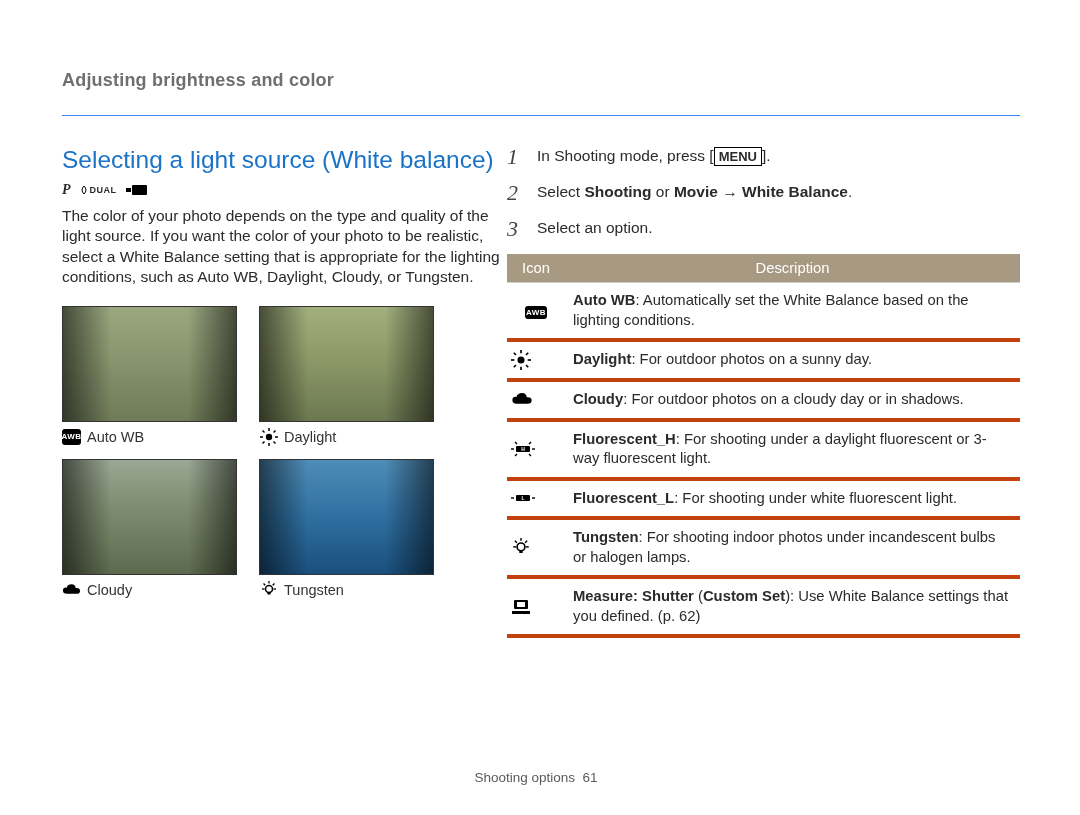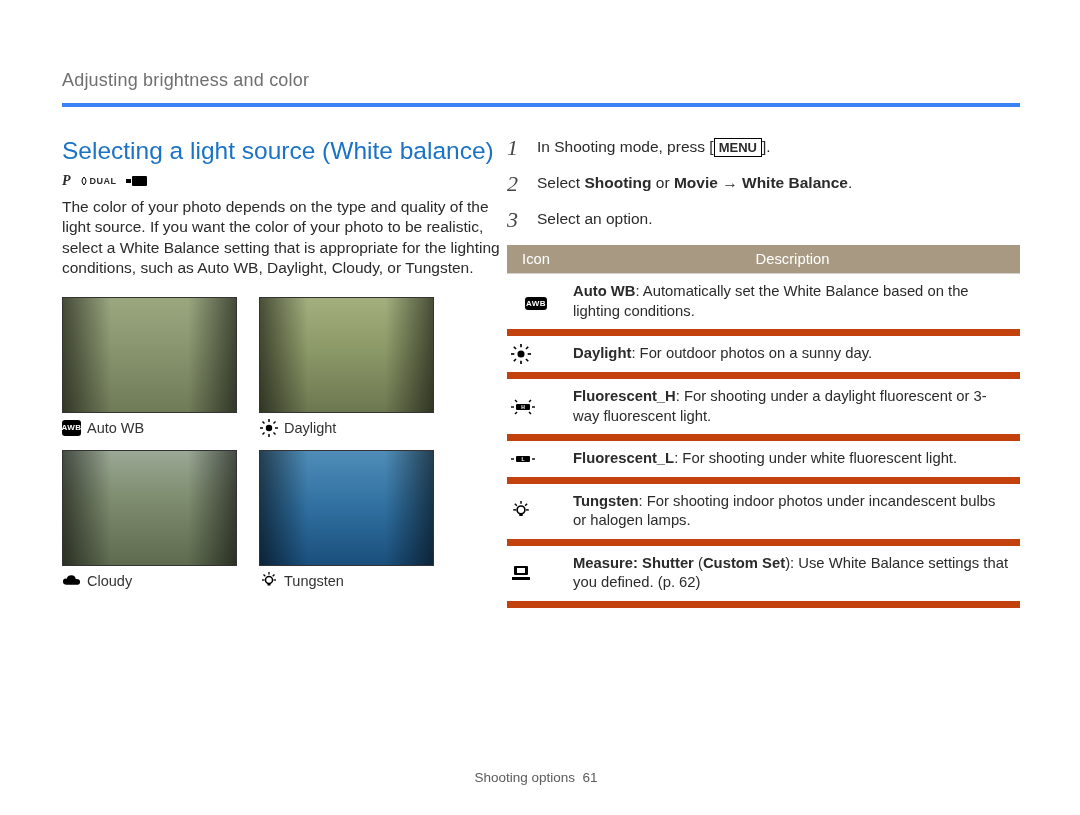--- a/index.html
+++ b/index.html
@@ -8,26 +8,26 @@
     width: 1080px;
     height: 815px;
     background: #fff;
     color: #2b2b2b;
     padding: 70px 60px 40px 62px;
     position: relative;
     font-size: 15px;
   }
   .bc {
     font-family: "Helvetica Neue", Arial, sans-serif;
-    font-weight: 400;
+    font-weight: 700;
     font-size: 18px;
     color: #6f6f6f;
     letter-spacing: 0.2px;
-    border-bottom: 4px solid #3b82f6;
-    padding-bottom: 12px;
+    border-bottom: 1px solid #3b82f6;
+    padding-bottom: 24px;
     margin-bottom: 30px;
   }
   .cols { display: flex; }
   .left { width: 445px; flex: 0 0 445px; }
   .right { flex: 1; }
   h2.title {
     color: #1a73c7;
     font-weight: 400;
     font-size: 24.5px;
     margin-bottom: 8px;
@@ -50,21 +50,21 @@
   .th-label { display: flex; align-items: center; gap: 6px; margin-top: 7px; font-size: 14.5px; color:#333;}
   .ic { width:19px; height:16px; display:inline-flex; align-items:center; justify-content:center; }
   .ic-awb { background:#000; color:#fff; font-size:8px; font-weight:bold; border-radius:3px; letter-spacing:0.5px; padding:2px 1px;}
   .steps { list-style:none; }
   .steps li { display:flex; gap:12px; margin-bottom: 14px; line-height:1.35; font-size: 15.5px;}
   .step-num { font-family: Georgia, serif; font-style: italic; font-size: 22px; color:#444; width: 18px; flex:0 0 18px; line-height:1; }
   .menu-box { display:inline-block; border:1px solid #000; padding:0 4px; font-weight:bold; font-size:13px; line-height:17px; vertical-align:middle;}
   .tbl { width: 100%; border-collapse: collapse; font-size: 14.8px; margin-top: 4px;}
   .tbl th { background:#a89a82; color:#fff; font-weight:400; padding:6px 8px; text-align:center; border-bottom:1px solid #d0d0d0;}
   .tbl th:first-child{width:58px;}
-  .tbl td { padding:8px 8px; border-bottom:7px solid #c2410c; vertical-align:top; line-height:1.32;}
+  .tbl td { padding:8px 8px; border-bottom:4px solid #c2410c; vertical-align:top; line-height:1.32;}
   .tbl td.icon-cell{ text-align:center; vertical-align:middle; padding-left:4px; padding-right:4px;}
   .bold { font-weight:bold; }
   .arrow{ font-family: Arial; }
   .footer {
     position: absolute; left:0; right:8px; bottom: 30px;
     text-align:center; font-size: 13.5px; color:#5b5b5b;
   }
   svg { display:block; }
 </style>
 </head>
@@ -201,20 +201,28 @@
                   <line x1="13.5" y1="13.5" x2="15.5" y2="15.5"></line>
                   <line x1="2.5" y1="15.5" x2="4.5" y2="13.5"></line>
                   <line x1="13.5" y1="4.5" x2="15.5" y2="2.5"></line>
                 </g>
               </svg>
           </td>
           <td><span class="bold">Daylight</span><span>: For outdoor photos on a sunny day.</span></td>
         </tr>
         <tr>
           <td class="icon-cell">
+            <svg width="22" height="15" viewBox="0 0 20 14">
+                <path d="M5 11 Q1 11 1 7.5 Q1 4 5 4.5 Q6 1 10 1 Q14 1 14.5 5 Q19 4.5 19 8 Q19 11 15 11 Z" fill="#000"></path>
+              </svg>
+          </td>
+          <td><span class="bold">Cloudy</span><span>: For outdoor photos on a cloudy day or in shadows.</span></td>
+        </tr>
+        <tr>
+          <td class="icon-cell">
             <svg width="24" height="18" viewBox="0 0 24 18">
                 <rect x="5" y="6" width="14" height="6" rx="1" fill="#000"></rect>
                 <text x="12" y="11" font-size="5" fill="#fff" text-anchor="middle" font-family="Arial" font-weight="bold">H</text>
                 <g stroke="#000" stroke-width="1.4">
                   <line x1="0" y1="9" x2="3" y2="9"></line>
                   <line x1="21" y1="9" x2="24" y2="9"></line>
                   <line x1="4" y1="2" x2="6" y2="4"></line>
                   <line x1="18" y1="4" x2="20" y2="2"></line>
                   <line x1="4" y1="16" x2="6" y2="14"></line>
                   <line x1="18" y1="14" x2="20" y2="16"></line>

